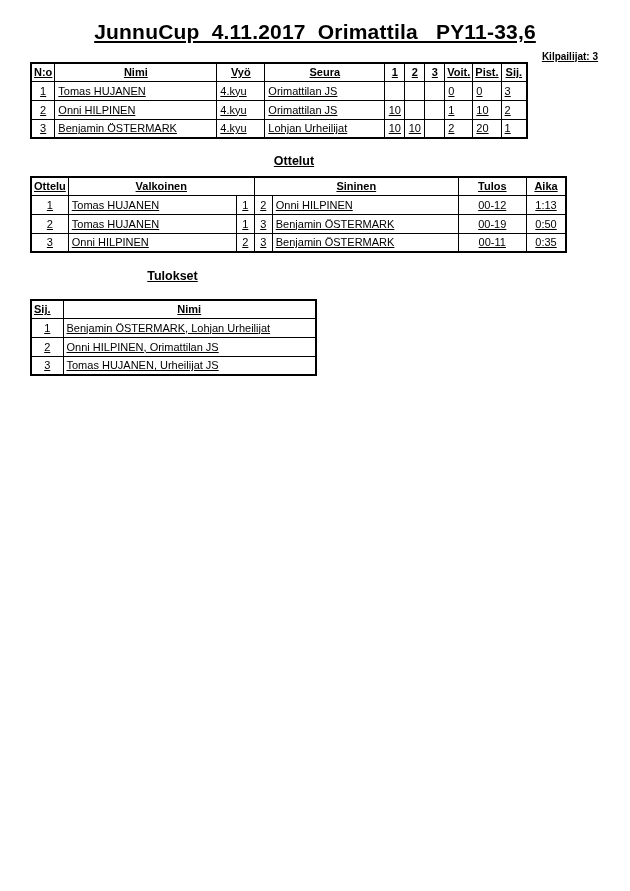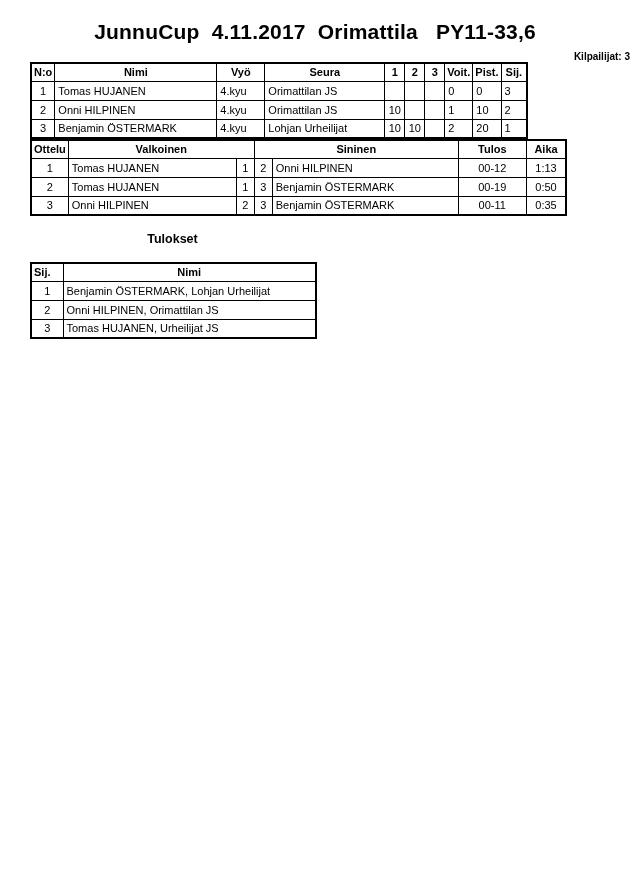--- a/index.html
+++ b/index.html
@@ -2,32 +2,33 @@
 <html><head>
 <meta charset="utf-8">
 <style>
   * { margin:0; padding:0; box-sizing:border-box; }
   html,body { background:#ffffff; }
   body {
     width:630px; height:891px;
     font-family:"Liberation Sans", sans-serif;
     color:#000;
   }
-  .page { position:relative; width:630px; height:707px; background:#fff; overflow:hidden; }
+  .page { position:relative; width:630px; height:707px; background:#fff; overflow:hidden;text-decoration:underline; }
 
   .title {
     padding-top:20px;
     text-align:center;
     font-size:21px;
     font-weight:bold;
     white-space:pre;
     letter-spacing:0.2px;
   }
   .count {
     margin-top:7px;
+    padding-right:32px;
     text-align:right;
     font-size:10px;
     font-weight:bold;
   }
   .section-heading {
     font-size:12.5px;
     font-weight:bold;
     text-align:center;
   }
   .h-kilpailijat { width:488px; margin:1px 0 8px 30px; }
@@ -123,20 +124,21 @@
           <td class="ac"></td>
           <td class="al">2</td>
           <td class="al">20</td>
           <td class="al">1</td>
         </tr>
       </tbody>
     </table>
   </div>
 
   <div>
+    <div class="section-heading h-ottelut">Ottelut</div>
     <table>
       <colgroup>
         <col style="width:30px">
           <col style="width:168px">
           <col style="width:18px">
           <col style="width:18px">
         <col style="width:186px">
           <col style="width:68px">
           <col style="width:40px">
       </colgroup>

